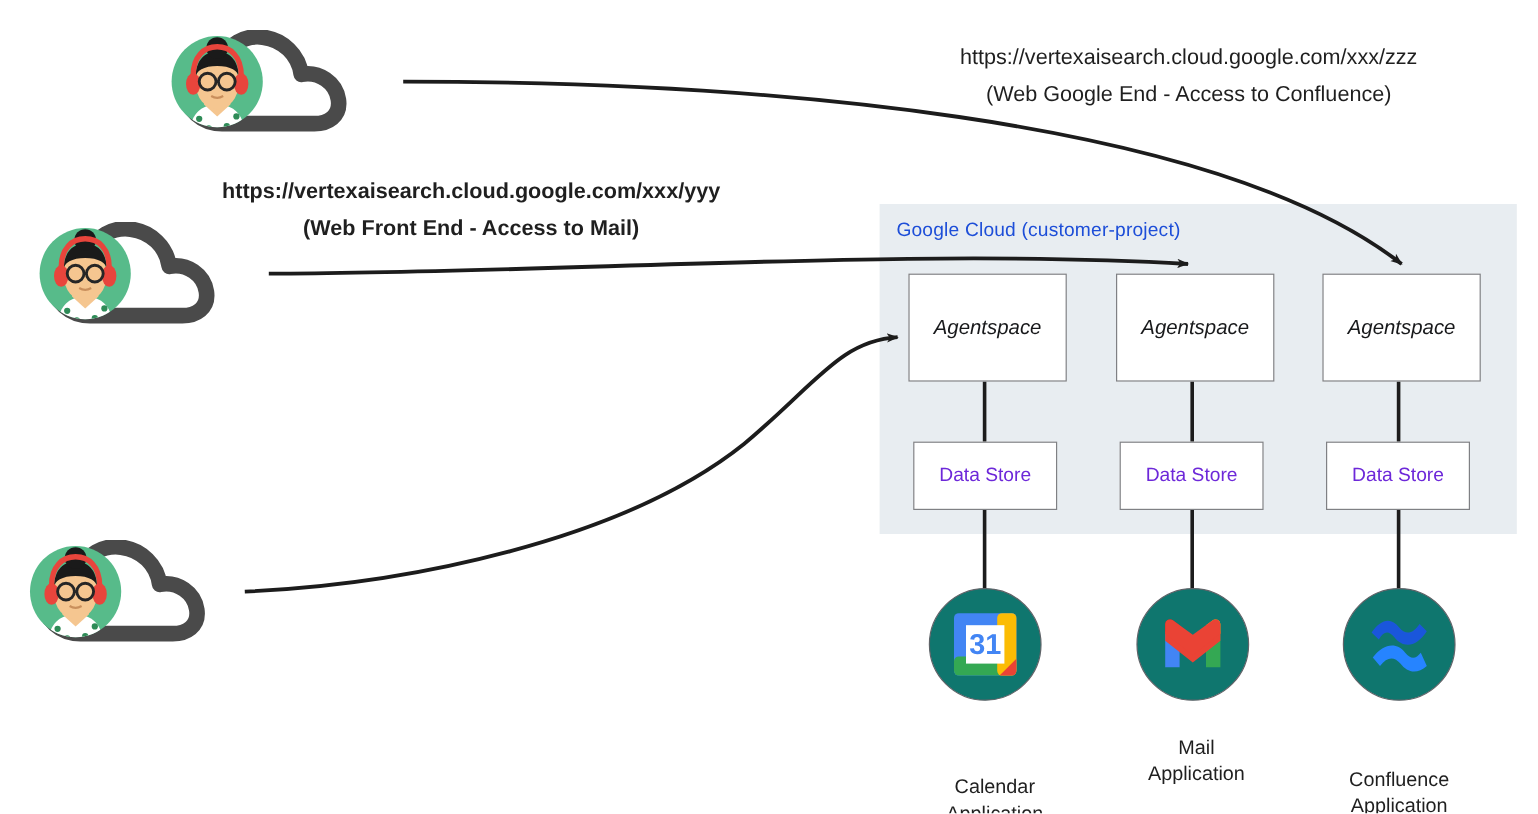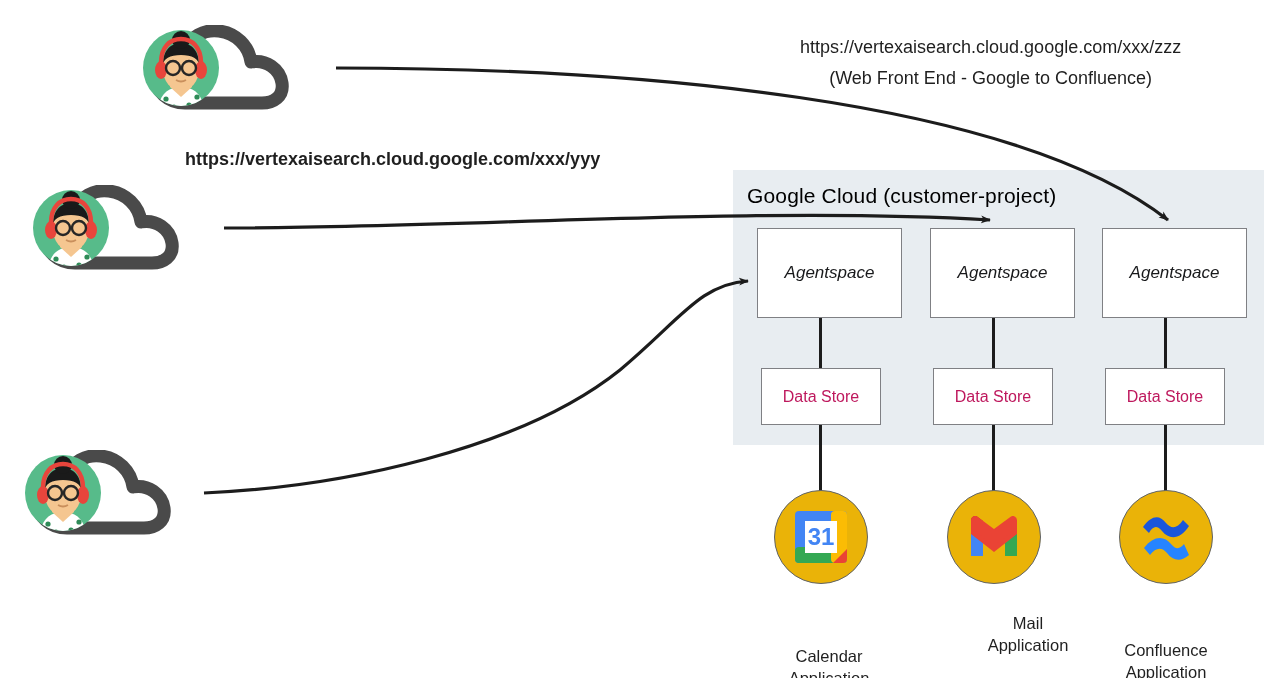--- a/index.html
+++ b/index.html
@@ -25,68 +25,68 @@
     left: 733px;
     top: 170px;
     width: 531px;
     height: 275px;
     background: #e8edf1;
   }
   .cloud-container-label {
     position: absolute;
     left: 747px;
     top: 184px;
-    font-size: 21px;
-    color: #000000;
+    font-size: 16px;
+    color: #1d4ed8;
     letter-spacing: 0.15px;
     white-space: nowrap;
   }
   
   .node-box {
     position: absolute;
     background: #ffffff;
     border: 1.6px solid #7f8084;
     box-sizing: border-box;
     display: flex;
     align-items: center;
     justify-content: center;
     text-align: center;
   }
   .agentspace-box {
-    width: 145px;
+    width: 132px;
     height: 90px;
     top: 228px;
   }
   .agentspace-box .node-label {
     font-style: italic;
     font-size: 17px;
     color: #18191b;
   }
   .datastore-box {
     width: 120px;
     height: 57px;
     top: 368px;
   }
   .datastore-box .node-label {
     font-size: 16px;
-    color: #be185d;
+    color: #6d28d9;
   }
   
   .vline {
     position: absolute;
     width: 3px;
     background: #1c1c1c;
   }
   
   .app-circle {
     position: absolute;
     width: 94px;
     height: 94px;
     border-radius: 50%;
-    background: #eab308;
+    background: #0f766e;
     border: 1.4px solid #5f6368;
     box-sizing: border-box;
     display: flex;
     align-items: center;
     justify-content: center;
     top: 490px;
   }
   .app-caption {
     position: absolute;
     width: 170px;
@@ -175,21 +175,21 @@
   <div class="app-circle" style="left:947px;">
     <svg width="54" height="42" viewBox="0 0 54 42">
       <path d="M4 40 L4 12 L16 12 L16 40 Z" fill="#4285f4"></path>
       <path d="M38 40 L38 12 L50 12 L50 40 Z" fill="#34a853"></path>
       <path d="M4 12 L4 4 a4 4 0 0 1 6.4 -3.2 L16 5 L16 26 Z" fill="#c5221f"></path>
       <path d="M50 12 L50 4 a4 4 0 0 0 -6.4 -3.2 L38 5 L38 26 Z" fill="#fbbc04"></path>
       <path d="M4 10 L27 28 L50 10 L50 18 L27 36 L4 18 Z" fill="#ea4335"></path>
       <path d="M4 4 a4 4 0 0 1 6.4 -3.2 L27 13 L43.6 0.8 A4 4 0 0 1 50 4 L50 12 L27 30 L4 12 Z" fill="#ea4335"></path>
     </svg>
   </div>
-  <div class="app-caption" style="left:943px; top:612px;">
+  <div class="app-caption" style="left:912px; top:612px;">
     <span>Mail</span><br>
     <span>Application</span>
   </div>
 
   <div class="app-circle" style="left:1119px;">
     <svg width="54" height="50" viewBox="0 0 54 50">
       <defs>
         <linearGradient id="confTop" x1="0" y1="0" x2="1" y2="0.4">
           <stop offset="0" stop-color="#1a56db"></stop>
           <stop offset="1" stop-color="#1a56db"></stop>
@@ -217,24 +217,25 @@
 
     <path d="M336,68 C620,68 1010,96 1168,220" fill="none" stroke="#1c1c1c" stroke-width="3.2" marker-end="url(#arrowhead)"></path>
 
     <path d="M224,228 C460,228 760,206 990,220" fill="none" stroke="#1c1c1c" stroke-width="3.2" marker-end="url(#arrowhead)"></path>
 
     <path d="M204,493 C340,487 520,450 620,370 C680,320 700,284 748,281" fill="none" stroke="#1c1c1c" stroke-width="3.2" marker-end="url(#arrowhead)"></path>
   </svg>
 
   <div class="url-label" style="left:800px; top:32px;">
     <span>https://vertexaisearch.cloud.google.com/xxx/zzz</span>
-    <span class="sub">(Web Front End - Google to Confluence)</span>
+    <span class="sub">(Web Google End - Access to Confluence)</span>
   </div>
   <div class="url-label" style="left:185px; top:144px;font-weight:bold;">
     <span>https://vertexaisearch.cloud.google.com/xxx/yyy</span>
+    <span class="sub">(Web Front End - Access to Mail)</span>
   </div>
 
   <div class="user-cloud" style="left:140px; top:25px;">
     <svg width="200" height="92" viewBox="0 0 200 92">
       <path d="M45,78 C28,78 15,66 15,51 C15,36 28,25 44,26 C50,12 64,4 79,6 C96,8 109,21 111,37 C126,34 140,44 142,58 C144,72 133,78 122,78 Z" fill="none" stroke="#4a4a4a" stroke-width="13" stroke-linejoin="round"></path>
       <g>
         <circle cx="41" cy="43" r="38" fill="#57bb8a"></circle>
         <clipPath id="av1">
             <circle cx="41" cy="43" r="38"></circle>
           </clipPath>

